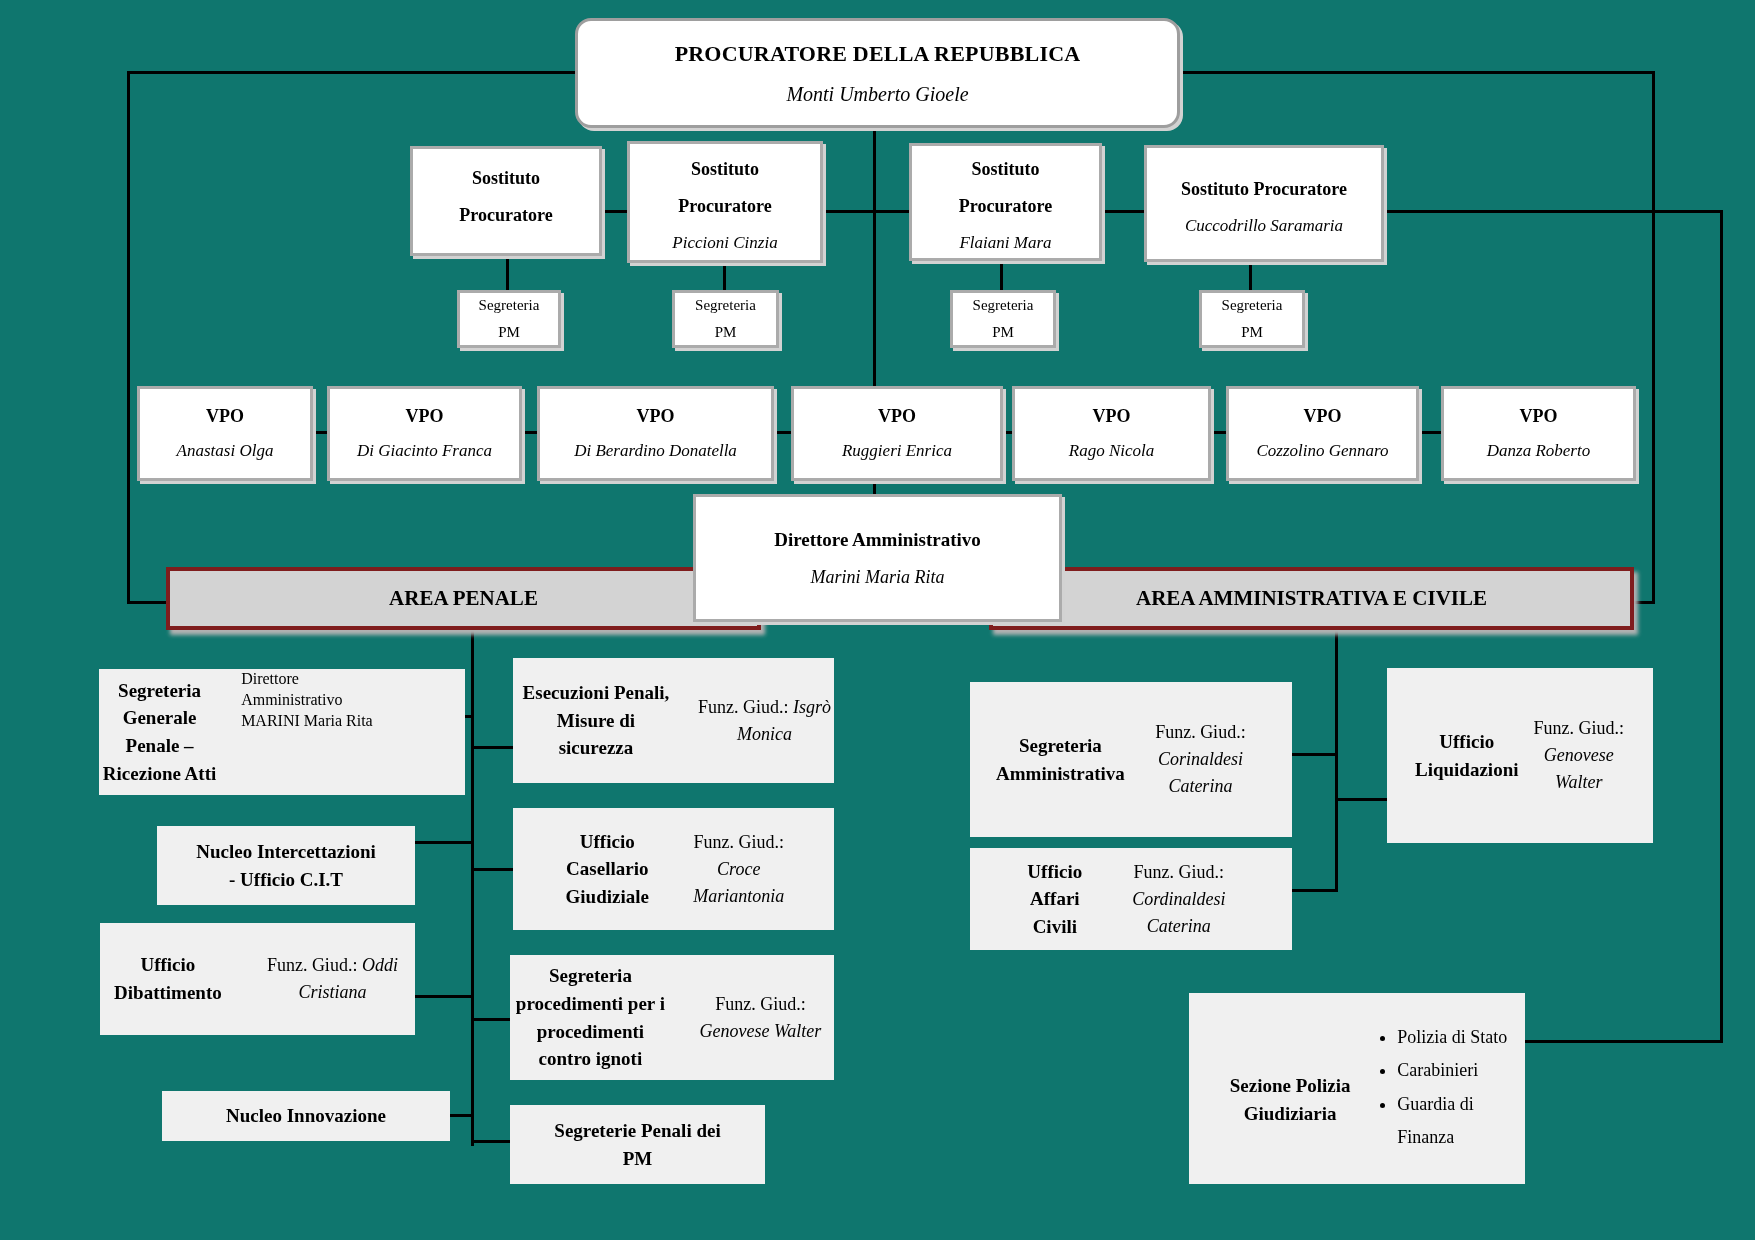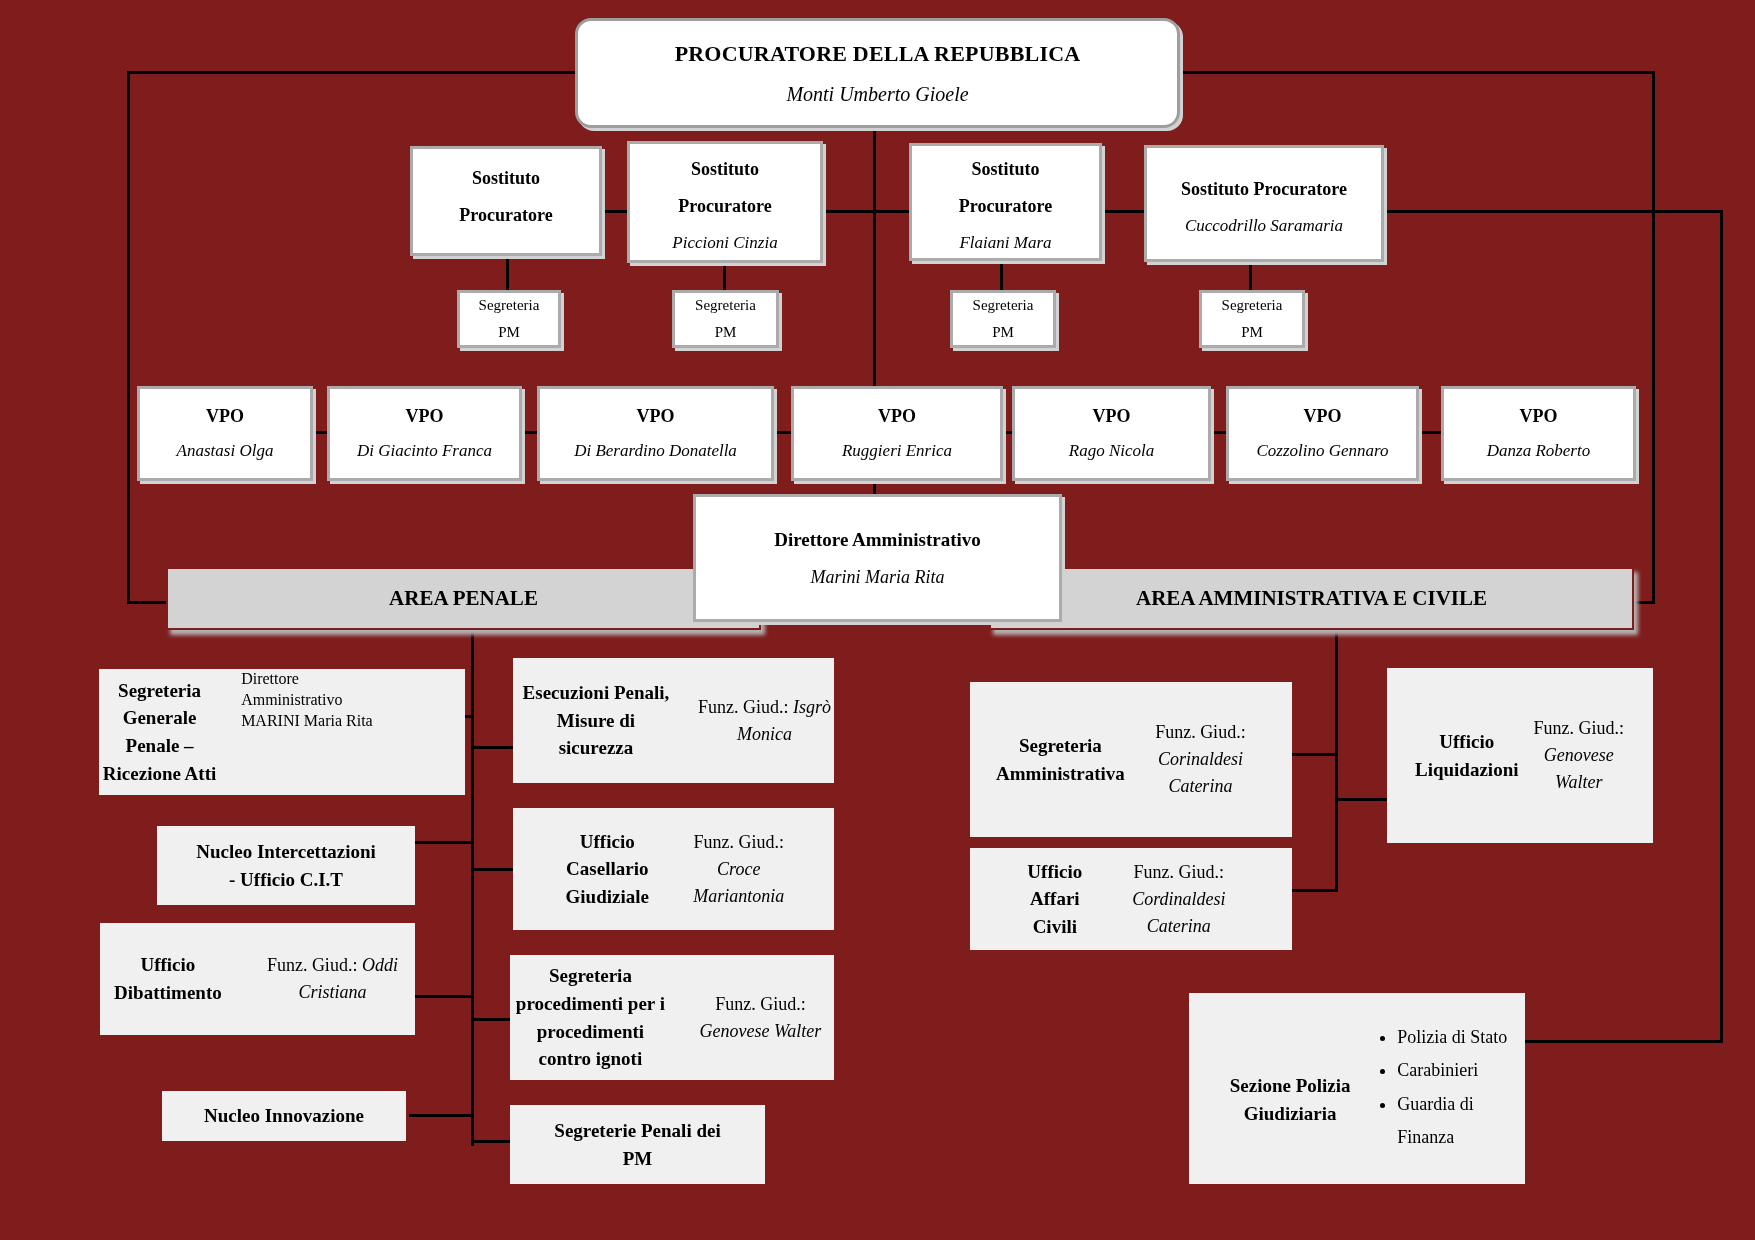--- a/index.html
+++ b/index.html
@@ -2,21 +2,21 @@
 <html><head>
 <meta charset="utf-8">
 <style>
   * { box-sizing: border-box; margin: 0; padding: 0; }
   html, body { background: #ffffff; }
   body {
     width: 1755px; height: 1240px;
     font-family: "Liberation Serif", "DejaVu Serif", serif;
     color: #000;
   }
-  .canvas { position: relative; width: 1755px; height: 1240px; background: #7f1d1d; overflow: hidden; }
+  .canvas { position: relative; width: 1755px; height: 1240px; background: #0f766e; overflow: hidden; }
 
   
   .hline, .vline { position: absolute; background: #000; z-index: 1; }
   .hline { height: 3px; }
   .vline { width: 3px; }
 
   
   .box {
     position: absolute; background: #fff;
     border: 3px solid #ababab;
@@ -43,21 +43,21 @@
   .vpo .t  { font-size: 18px; }
   .vpo .it { font-size: 17px; }
 
   .dir { gap: 16px; z-index: 5; }
   .dir .t  { font-size: 19px; }
   .dir .it { font-size: 18px; }
 
   
   .bar {
     position: absolute; background: #d3d3d3;
-    border: 2px solid #7f1d1d;
+    border: 4px solid #7f1d1d;
     box-shadow: 4px 5px 4px #b2b2b2;
     display: flex; align-items: center; justify-content: center;
     z-index: 2;
   }
   .bar .bar-t { font-weight: bold; font-size: 21px; white-space: nowrap; }
 
   
   .gbox {
     position: absolute; background: #f0f0f0;
     display: flex; flex-direction: row; align-items: center; justify-content: center;
@@ -217,21 +217,21 @@
     <div class="t">Nucleo Intercettazioni
 - Ufficio C.I.T</div>
   </div>
   <div class="gbox" style="left:100px;top:923px;width:315px;height:112px;gap:14px">
     <div class="t">Ufficio Dibattimento</div>
     <div class="funz">
       <span>Funz. Giud.:</span>
       <span class="it">Oddi Cristiana</span>
     </div>
   </div>
-  <div class="gbox" style="left:162px;top:1091px;width:244px;height:50px">
+  <div class="gbox" style="left:162px;top:1091px;width:288px;height:50px">
     <div class="t">Nucleo Innovazione</div>
   </div>
 
   <div class="gbox esec" style="left:513px;top:658px;width:321px;height:125px">
     <div class="t">Esecuzioni Penali, Misure di
 sicurezza</div>
     <div class="funz">
       <span>Funz. Giud.:</span>
       <span class="it">Isgrò Monica</span>
     </div>

